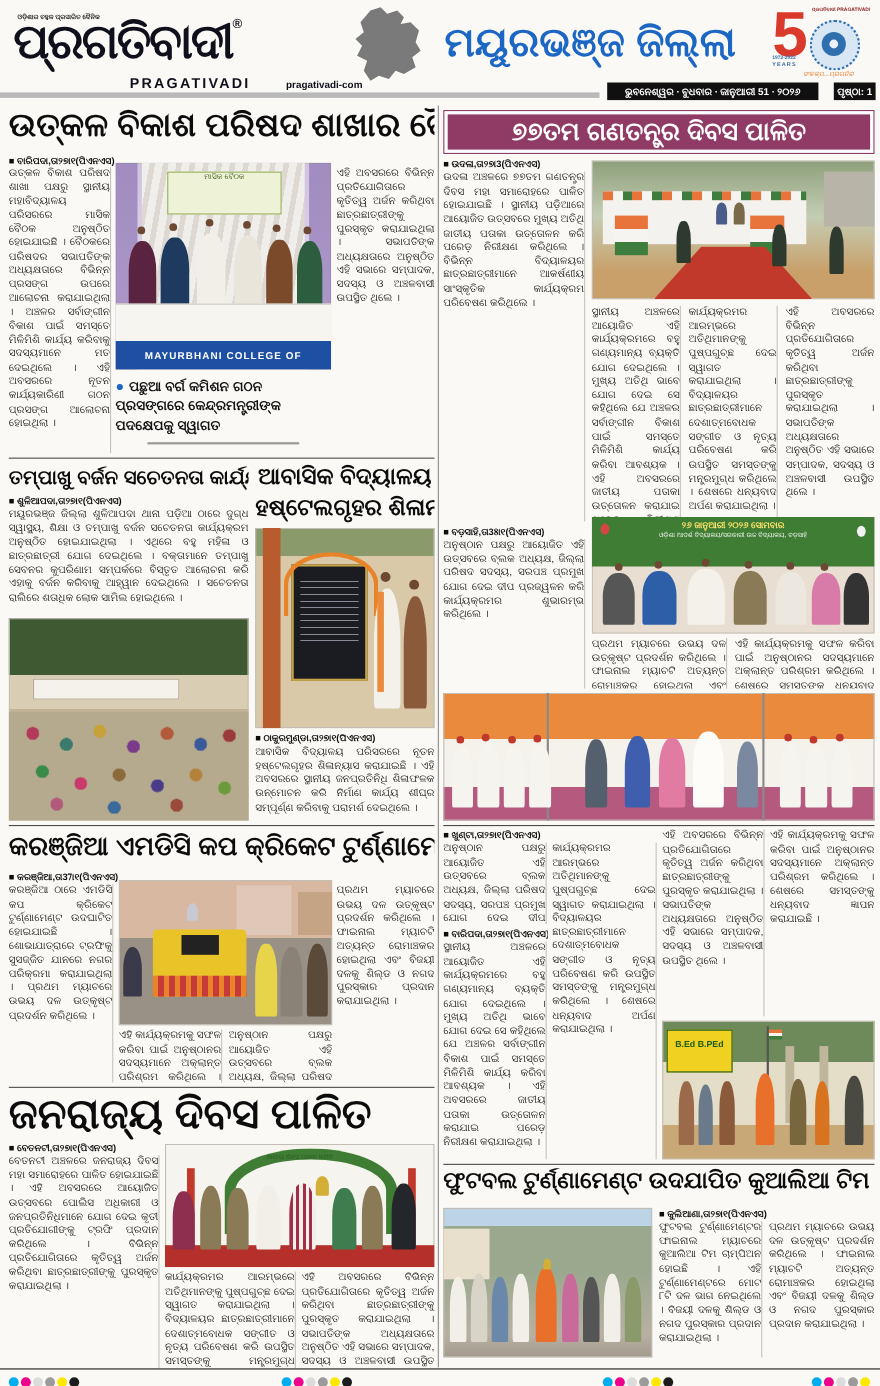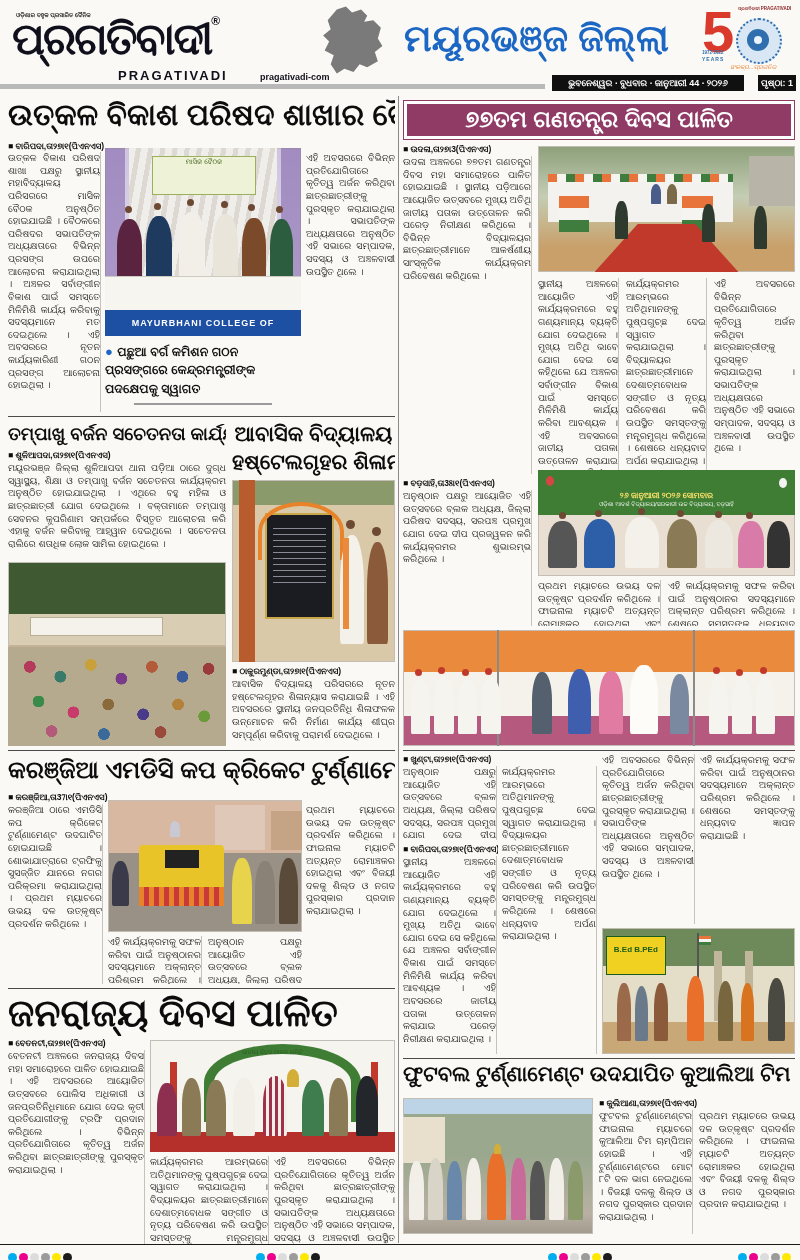--- a/index.html
+++ b/index.html
@@ -48,21 +48,21 @@
     <div class="abs" style="left:36px;top:12px;width:42px;height:42px;border-radius:50%;background:#d9e7f4;border:2px dotted #2f6fae;"></div>
     <div class="abs" style="left:47px;top:23px;width:22px;height:22px;border-radius:50%;background:#2f6fae;"></div>
     <div class="abs" style="left:54px;top:30px;width:8px;height:8px;border-radius:50%;background:#eaf2fa;"></div>
     <div class="abs" style="left:38px;top:0px;width:56px;font-size:4.5px;font-weight:bold;color:#8b1f1f;white-space:nowrap;overflow:hidden;">ପ୍ରଗତିବାଦୀ PRAGATIVADI</div>
     <div class="abs" style="left:2px;top:44px;font-size:4.5px;color:#2f6fae;font-weight:bold;">1972-2022</div>
     <div class="abs" style="left:2px;top:50px;font-size:5px;color:#2f6fae;font-weight:bold;letter-spacing:1px;">YEARS</div>
     <div class="abs" style="left:30px;top:58px;width:62px;font-size:6px;font-style:italic;color:#e87722;white-space:nowrap;overflow:hidden;">ସଂକଳ୍ପ...ପ୍ରଗତିର</div>
   </div>
 
   <div class="abs" style="left:0;top:84px;width:545px;height:5px;background:#b9b9b9;"></div>
-  <div class="abs" style="left:552px;top:75px;width:192px;height:16px;background:#101010;color:#fff;font-size:9px;font-weight:bold;text-align:center;line-height:16px;white-space:nowrap;overflow:hidden;">ଭୁବନେଶ୍ୱର ∙ ବୁଧବାର ∙ ଜାନୁଆରୀ 44 ∙ ୨୦୨୬</div>
+  <div class="abs" style="left:552px;top:75px;width:192px;height:16px;background:#101010;color:#fff;font-size:9px;font-weight:bold;text-align:center;line-height:16px;white-space:nowrap;overflow:hidden;">ଭୁବନେଶ୍ୱର ∙ ବୁଧବାର ∙ ଜାନୁଆରୀ 51 ∙ ୨୦୨୬</div>
   <div class="abs" style="left:758px;top:75px;width:38px;height:16px;background:#101010;color:#fff;font-size:9px;font-weight:bold;text-align:center;line-height:16px;overflow:hidden;">ପୃଷ୍ଠା: 1</div>
 
   <div class="abs vrule" style="left:398px;top:96px;height:1147px;"></div>
 
   <div class="abs hl" style="left:8px;top:98px;width:387px;height:40px;font-size:30px;white-space:nowrap;">ଉତ୍କଳ ବିକାଶ ପରିଷଦ ଶାଖାର ବୈଠକ</div>
   <div class="abs dateline" style="left:8px;top:141px;width:120px;">■ ବାରିପଦା,ତା୨୭ା୧(ପିଏନଏସ)</div>
 
   <div class="abs body-text colrule" style="left:8px;top:152px;width:92px;height:260px;">ଉତ୍କଳ ବିକାଶ ପରିଷଦ ଶାଖା ପକ୍ଷରୁ ସ୍ଥାନୀୟ ମହାବିଦ୍ୟାଳୟ ପରିସରରେ ମାସିକ ବୈଠକ ଅନୁଷ୍ଠିତ ହୋଇଯାଇଛି । ବୈଠକରେ ପରିଷଦର ସଭାପତିଙ୍କ ଅଧ୍ୟକ୍ଷତାରେ ବିଭିନ୍ନ ପ୍ରସଙ୍ଗ ଉପରେ ଆଲୋଚନା କରାଯାଇଥିଲା । ଅଞ୍ଚଳର ସର୍ବାଙ୍ଗୀନ ବିକାଶ ପାଇଁ ସମସ୍ତେ ମିଳିମିଶି କାର୍ଯ୍ୟ କରିବାକୁ ସଦସ୍ୟମାନେ ମତ ଦେଇଥିଲେ । ଏହି ଅବସରରେ ନୂତନ କାର୍ଯ୍ୟକାରିଣୀ ଗଠନ ପ୍ରସଙ୍ଗ ଆଲୋଚନା ହୋଇଥିଲା ।</div>
   <div class="abs body-text" style="left:306px;top:152px;width:89px;height:260px;">ଏହି ଅବସରରେ ବିଭିନ୍ନ ପ୍ରତିଯୋଗିତାରେ କୃତିତ୍ୱ ଅର୍ଜନ କରିଥିବା ଛାତ୍ରଛାତ୍ରୀଙ୍କୁ ପୁରସ୍କୃତ କରାଯାଇଥିଲା । ସଭାପତିଙ୍କ ଅଧ୍ୟକ୍ଷତାରେ ଅନୁଷ୍ଠିତ ଏହି ସଭାରେ ସମ୍ପାଦକ, ସଦସ୍ୟ ଓ ଅଞ୍ଚଳବାସୀ ଉପସ୍ଥିତ ଥିଲେ ।</div>
 
@@ -120,21 +120,21 @@
 
   <div class="abs body-text colrule" style="left:538px;top:278px;width:80px;height:196px;">ସ୍ଥାନୀୟ ଅଞ୍ଚଳରେ ଆୟୋଜିତ ଏହି କାର୍ଯ୍ୟକ୍ରମରେ ବହୁ ଗଣ୍ୟମାନ୍ୟ ବ୍ୟକ୍ତି ଯୋଗ ଦେଇଥିଲେ । ମୁଖ୍ୟ ଅତିଥି ଭାବେ ଯୋଗ ଦେଇ ସେ କହିଥିଲେ ଯେ ଅଞ୍ଚଳର ସର୍ବାଙ୍ଗୀନ ବିକାଶ ପାଇଁ ସମସ୍ତେ ମିଳିମିଶି କାର୍ଯ୍ୟ କରିବା ଆବଶ୍ୟକ । ଏହି ଅବସରରେ ଜାତୀୟ ପତାକା ଉତ୍ତୋଳନ କରାଯାଇ ପରେଡ଼ ନିରୀକ୍ଷଣ କରାଯାଇଥିଲା ।</div>
   <div class="abs body-text colrule" style="left:626px;top:278px;width:80px;height:196px;">କାର୍ଯ୍ୟକ୍ରମର ଆରମ୍ଭରେ ଅତିଥିମାନଙ୍କୁ ପୁଷ୍ପଗୁଚ୍ଛ ଦେଇ ସ୍ୱାଗତ କରାଯାଇଥିଲା । ବିଦ୍ୟାଳୟର ଛାତ୍ରଛାତ୍ରୀମାନେ ଦେଶାତ୍ମବୋଧକ ସଙ୍ଗୀତ ଓ ନୃତ୍ୟ ପରିବେଷଣ କରି ଉପସ୍ଥିତ ସମସ୍ତଙ୍କୁ ମନ୍ତ୍ରମୁଗ୍ଧ କରିଥିଲେ । ଶେଷରେ ଧନ୍ୟବାଦ ଅର୍ପଣ କରାଯାଇଥିଲା ।</div>
   <div class="abs body-text" style="left:714px;top:278px;width:81px;height:196px;">ଏହି ଅବସରରେ ବିଭିନ୍ନ ପ୍ରତିଯୋଗିତାରେ କୃତିତ୍ୱ ଅର୍ଜନ କରିଥିବା ଛାତ୍ରଛାତ୍ରୀଙ୍କୁ ପୁରସ୍କୃତ କରାଯାଇଥିଲା । ସଭାପତିଙ୍କ ଅଧ୍ୟକ୍ଷତାରେ ଅନୁଷ୍ଠିତ ଏହି ସଭାରେ ସମ୍ପାଦକ, ସଦସ୍ୟ ଓ ଅଞ୍ଚଳବାସୀ ଉପସ୍ଥିତ ଥିଲେ ।</div>
 
   <div class="abs dateline" style="left:403px;top:478px;width:130px;">■ ବଡ଼ସାହି,ତା38ା୧(ପିଏନଏସ)</div>
   <div class="abs body-text colrule" style="left:403px;top:490px;width:128px;height:136px;">ଅନୁଷ୍ଠାନ ପକ୍ଷରୁ ଆୟୋଜିତ ଏହି ଉତ୍ସବରେ ବ୍ଲକ ଅଧ୍ୟକ୍ଷ, ଜିଲ୍ଲା ପରିଷଦ ସଦସ୍ୟ, ସରପଞ୍ଚ ପ୍ରମୁଖ ଯୋଗ ଦେଇ ଦୀପ ପ୍ରଜ୍ୱଳନ କରି କାର୍ଯ୍ୟକ୍ରମର ଶୁଭାରମ୍ଭ କରିଥିଲେ ।</div>
 
   <div class="abs photo" style="left:538px;top:470px;width:257px;height:106px;background:#e8dfd2;">
     <div class="abs" style="left:0;top:0;width:100%;height:42%;background:#3e7d33;">
-      <div style="font-size:8px;color:#ffe36b;font-weight:bold;text-align:center;margin-top:21px;overflow:hidden;white-space:nowrap;">୨୬ ଜାନୁଆରୀ ୨୦୨୬ ସୋମବାର</div>
+      <div style="font-size:8px;color:#ffe36b;font-weight:bold;text-align:center;margin-top:3px;overflow:hidden;white-space:nowrap;">୨୬ ଜାନୁଆରୀ ୨୦୨୬ ସୋମବାର</div>
       <div style="font-size:6px;color:#fff;text-align:center;overflow:hidden;white-space:nowrap;">ଓଡ଼ିଶା ଆଦର୍ଶ ବିଦ୍ୟାଳୟ/ସରକାରୀ ଉଚ୍ଚ ବିଦ୍ୟାଳୟ, ବଡ଼ସାହି</div>
     </div>
     <div class="abs" style="left:3%;top:6%;width:8px;height:10px;border-radius:50%;background:#d64545;"></div>
     <div class="abs" style="right:3%;top:8%;width:8px;height:10px;border-radius:50%;background:#f2f2f2;"></div>
     <div class="fig" style="left:4%;top:48%;width:11%;height:44%;background:#565656;"></div>
     <div class="fig" style="left:18%;top:46%;width:12%;height:46%;background:#2d5fa8;"></div>
     <div class="fig" style="left:34%;top:44%;width:13%;height:48%;background:#f4f1ea;"></div>
     <div class="fig" style="left:50%;top:46%;width:12%;height:46%;background:#8a7a55;"></div>
     <div class="fig" style="left:65%;top:47%;width:11%;height:45%;background:#ece8df;"></div>
     <div class="fig" style="left:78%;top:48%;width:10%;height:44%;background:#d97ba8;"></div>

